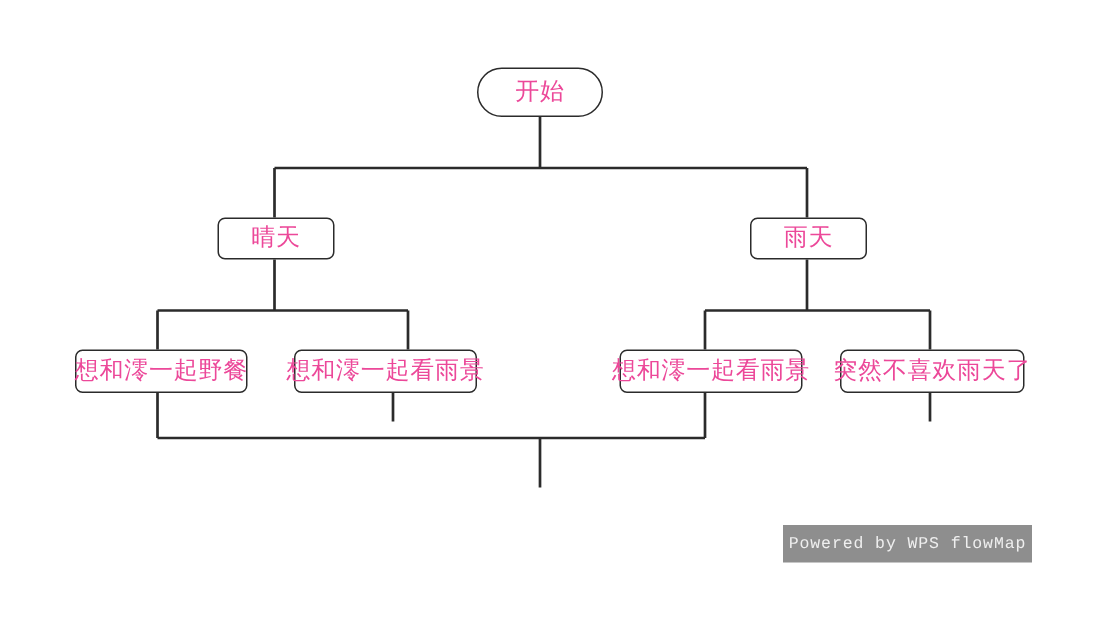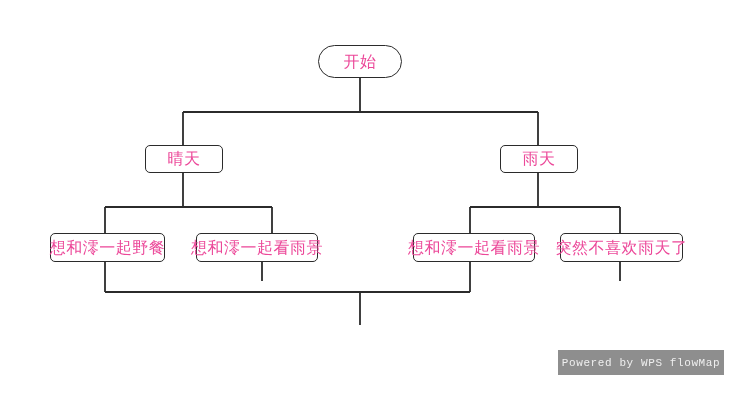--- a/index.html
+++ b/index.html
@@ -54,21 +54,20 @@
     background: #8e8e8e;
     color: #efefef;
     display: flex;
     align-items: center;
     justify-content: center;
     font-family: "Liberation Mono", "DejaVu Sans Mono", monospace;
     font-size: 11px;
     letter-spacing: 0.6px;
     white-space: nowrap;
     z-index: 3;
-    margin-left: 36px;
   }
 </style>
 </head>
 <body>
 
 <div id="canvas">
 
   <svg id="edges" viewBox="0 0 745 419" xmlns="http://www.w3.org/2000/svg">
     <g fill="none" stroke="#2b2b2b" stroke-width="1.8" stroke-linecap="butt">
 

